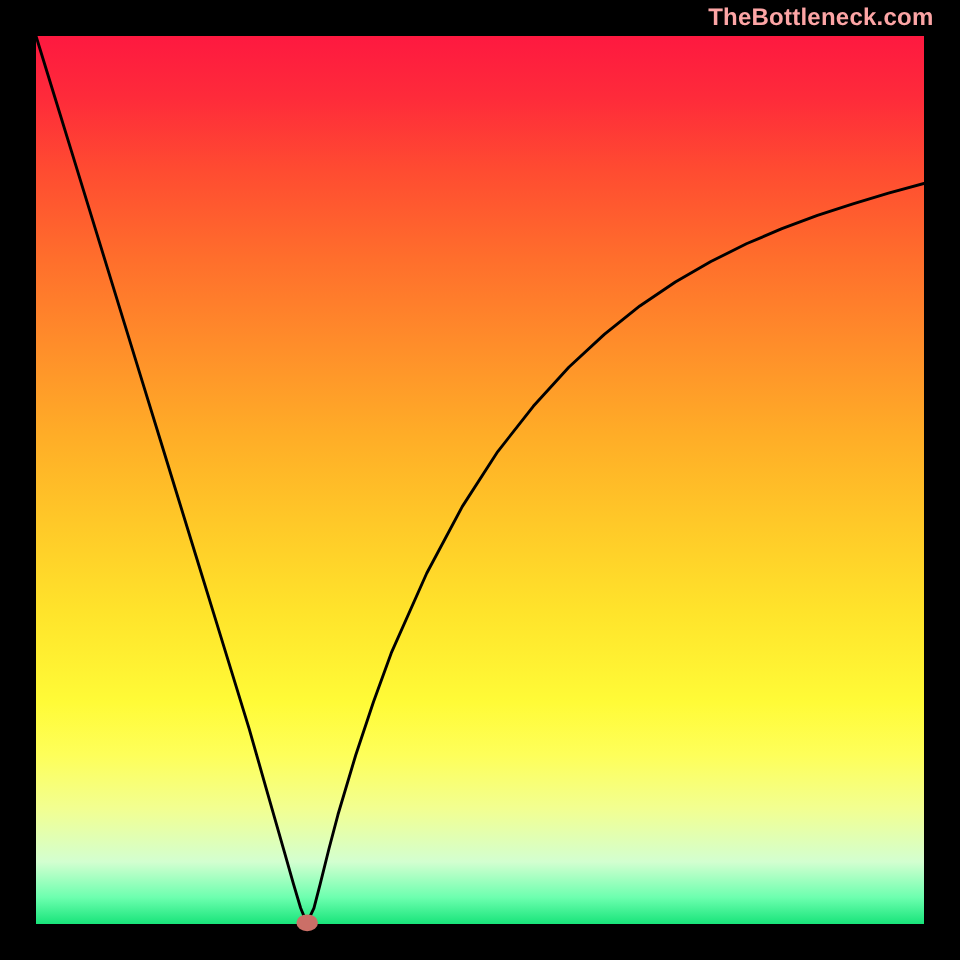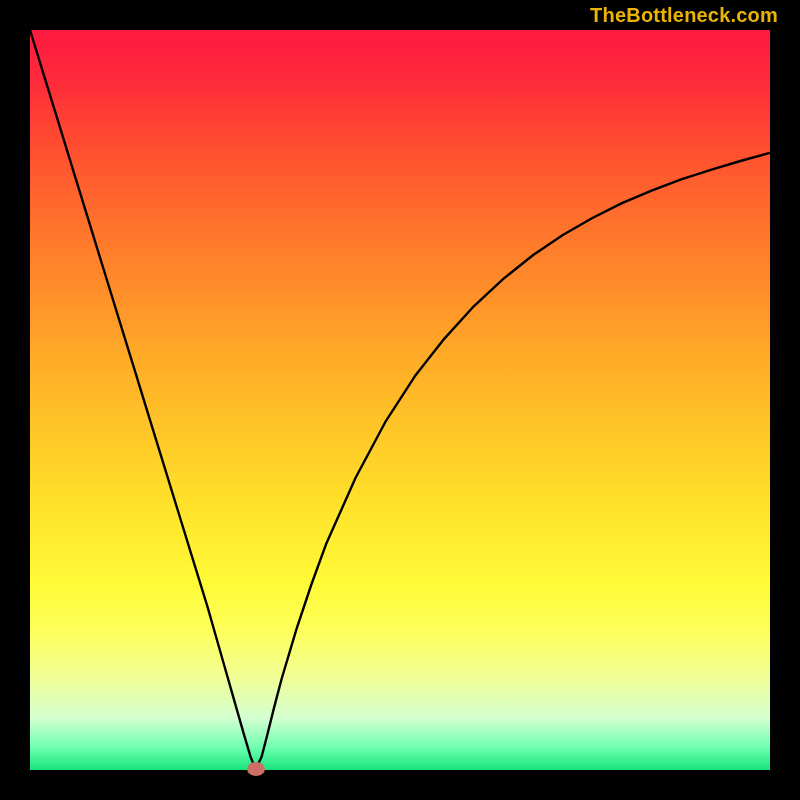--- a/index.html
+++ b/index.html
@@ -14,21 +14,21 @@
   .frame {
     position: relative;
     width: 800px;
     height: 800px;
     background: #000;
   }
   .watermark {
     position: absolute;
     top: 4px;
     right: 22px;
-    color: #eab308;
+    color: #fca5a5;
     font-size: 20px;
     font-weight: 600;
     z-index: 20;
     letter-spacing: 0.2px;
   }
   .plot-area {
     position: absolute;
     left: 30px;
     top: 30px;
     width: 740px;

